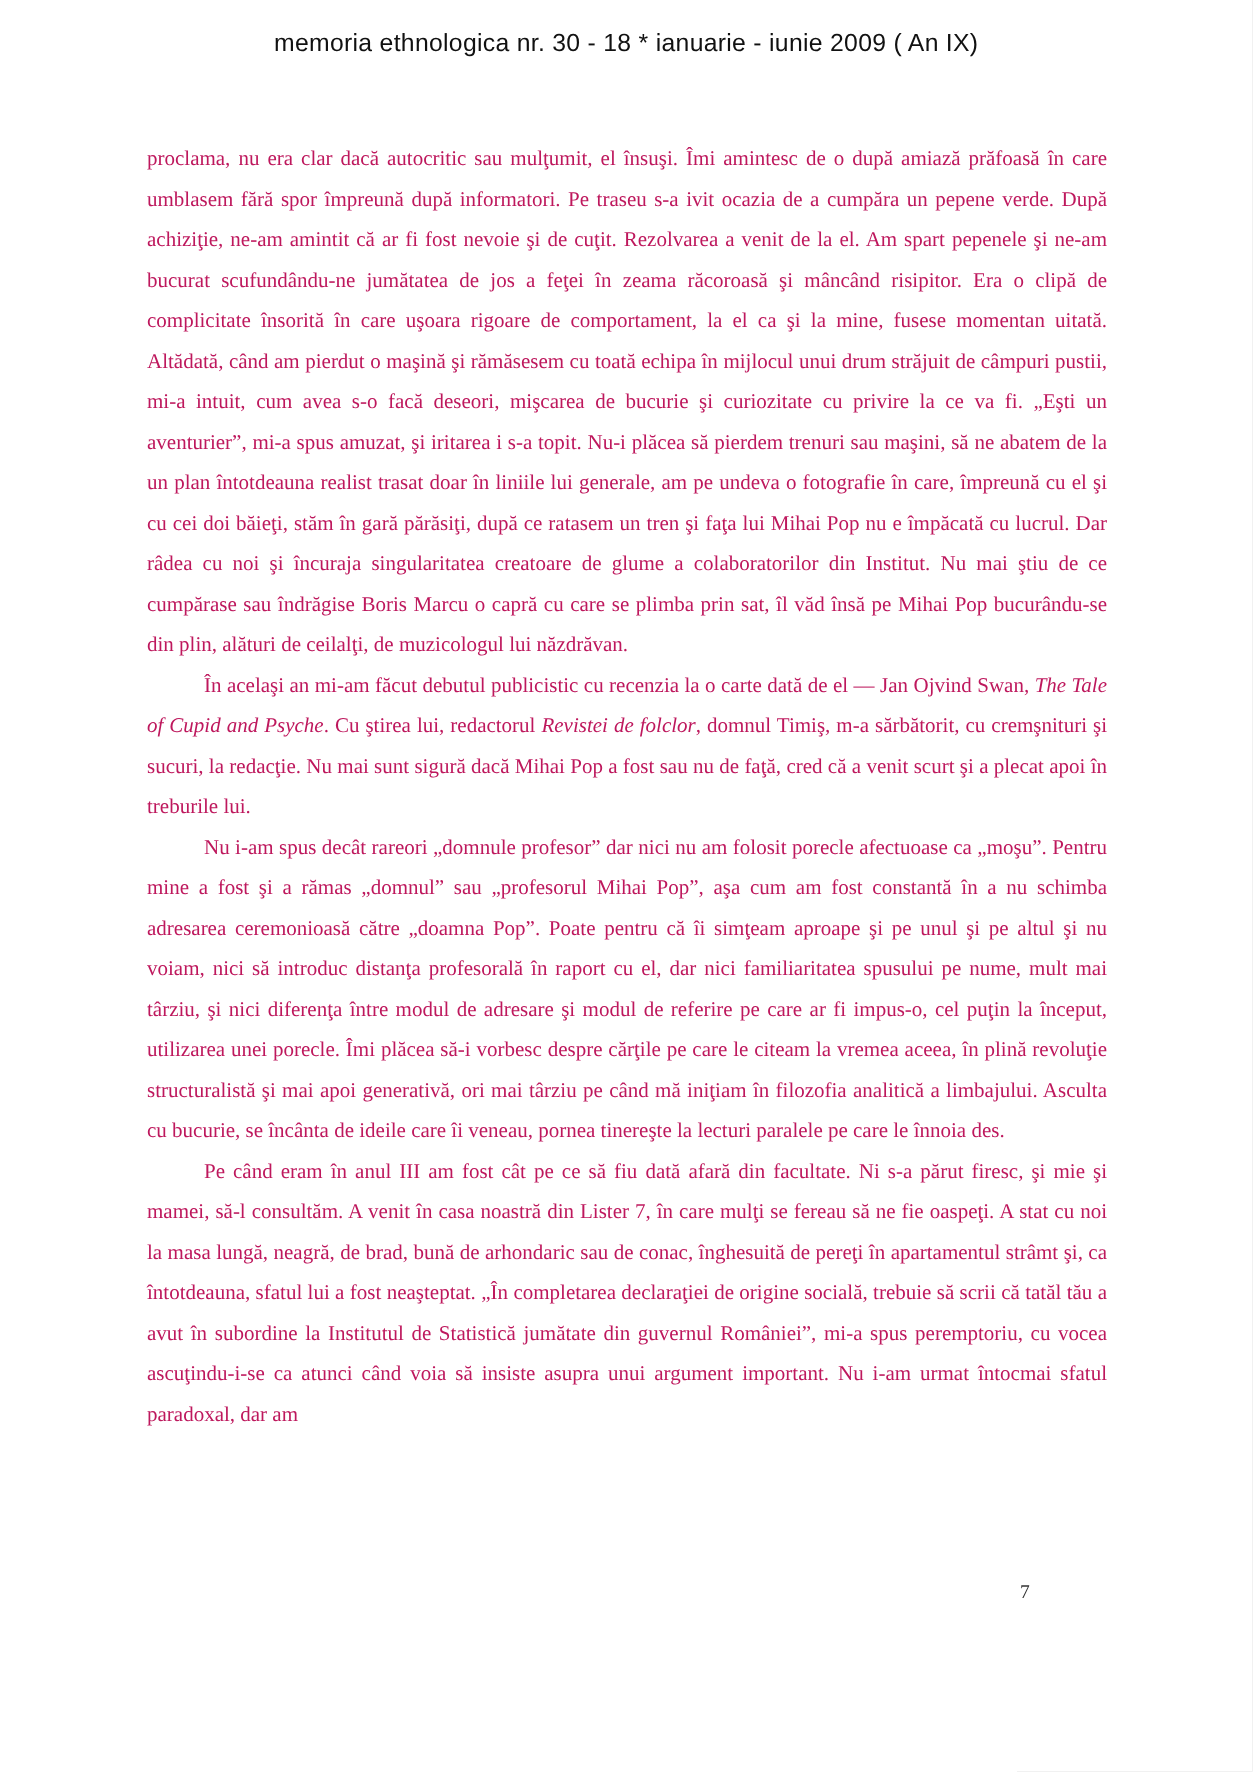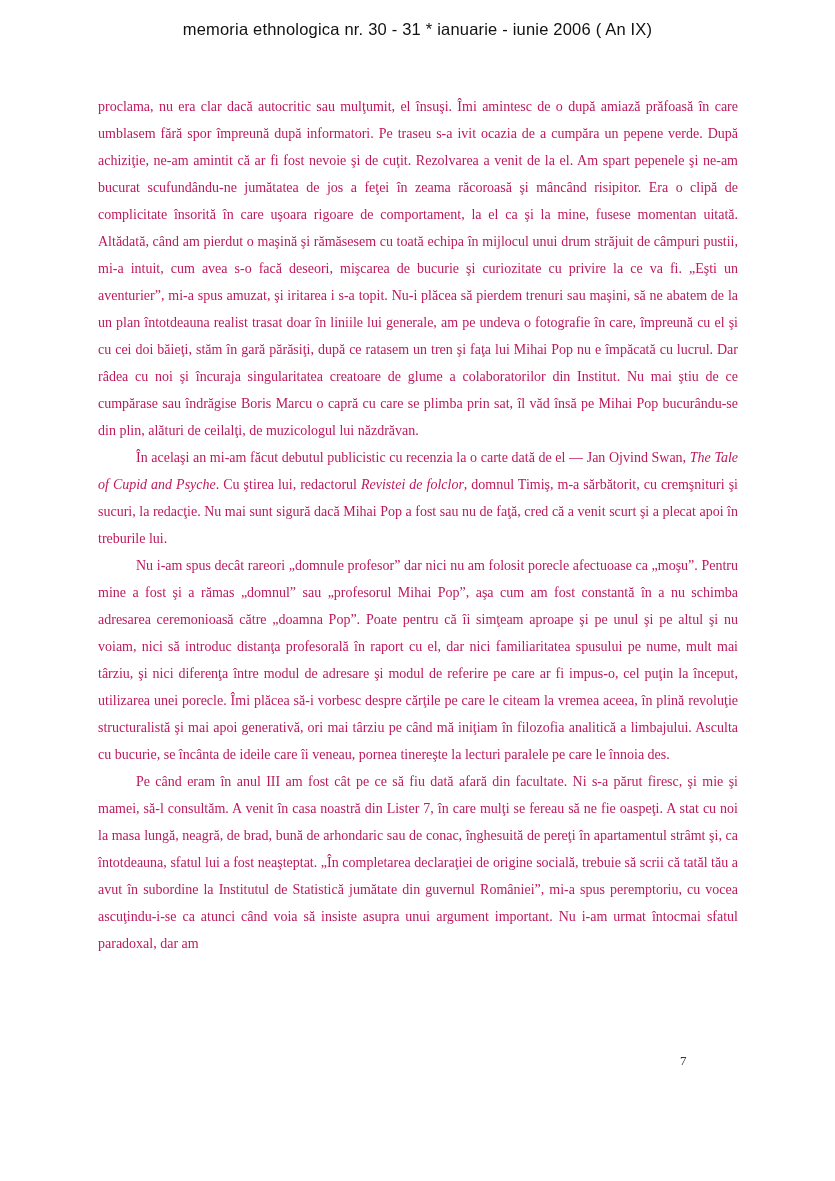--- a/index.html
+++ b/index.html
@@ -49,21 +49,21 @@
     left: 680px;
     font-family: "Liberation Serif", "DejaVu Serif", serif;
     font-size: 13px;
     color: #333333;
   }
 </style>
 </head>
 <body>
 
 <div class="page">
-  <div class="journal-header">memoria ethnologica nr. 30 - 31 * ianuarie - iunie 2006 ( An IX)</div>
+  <div class="journal-header">memoria ethnologica nr. 30 - 18 * ianuarie - iunie 2009 ( An IX)</div>
 
   <div class="body-text">
       <p><span>proclama, nu era clar dacă autocritic sau mulţumit, el însuşi. Îmi amintesc de o după amiază prăfoasă în care umblasem fără spor împreună după informatori. Pe traseu s-a ivit ocazia de a cumpăra un pepene verde. După achiziţie, ne-am amintit că ar fi fost nevoie şi de cuţit. Rezolvarea a venit de la el. Am spart pepenele şi ne-am bucurat scufundându-ne jumătatea de jos a feţei în zeama răcoroasă şi mâncând risipitor. Era o clipă de complicitate însorită în care uşoara rigoare de comportament, la el ca şi la mine, fusese momentan uitată. Altădată, când am pierdut o maşină şi rămăsesem cu toată echipa în mijlocul unui drum străjuit de câmpuri pustii, mi-a intuit, cum avea s-o facă deseori, mişcarea de bucurie şi curiozitate cu privire la ce va fi. „Eşti un aventurier”, mi-a spus amuzat, şi iritarea i s-a topit. Nu-i plăcea să pierdem trenuri sau maşini, să ne abatem de la un plan întotdeauna realist trasat doar în liniile lui generale, am pe undeva o fotografie în care, împreună cu el şi cu cei doi băieţi, stăm în gară părăsiţi, după ce ratasem un tren şi faţa lui Mihai Pop nu e împăcată cu lucrul. Dar râdea cu noi şi încuraja singularitatea creatoare de glume a colaboratorilor din Institut. Nu mai ştiu de ce cumpărase sau îndrăgise Boris Marcu o capră cu care se plimba prin sat, îl văd însă pe Mihai Pop bucurându-se din plin, alături de ceilalţi, de muzicologul lui năzdrăvan.</span></p>
       <p class="indent"><span>În acelaşi an mi-am făcut debutul publicistic cu recenzia la o carte dată de el — Jan Ojvind Swan, </span><em>The Tale of Cupid and Psyche</em><span>. Cu ştirea lui, redactorul </span><em>Revistei de folclor</em><span>, domnul Timiş, m-a sărbătorit, cu cremşnituri şi sucuri, la redacţie. Nu mai sunt sigură dacă Mihai Pop a fost sau nu de faţă, cred că a venit scurt şi a plecat apoi în treburile lui.</span></p>
       <p class="indent"><span>Nu i-am spus decât rareori „domnule profesor” dar nici nu am folosit porecle afectuoase ca „moşu”. Pentru mine a fost şi a rămas „domnul” sau „profesorul Mihai Pop”, aşa cum am fost constantă în a nu schimba adresarea ceremonioasă către „doamna Pop”. Poate pentru că îi simţeam aproape şi pe unul şi pe altul şi nu voiam, nici să introduc distanţa profesorală în raport cu el, dar nici familiaritatea spusului pe nume, mult mai târziu, şi nici diferenţa între modul de adresare şi modul de referire pe care ar fi impus-o, cel puţin la început, utilizarea unei porecle. Îmi plăcea să-i vorbesc despre cărţile pe care le citeam la vremea aceea, în plină revoluţie structuralistă şi mai apoi generativă, ori mai târziu pe când mă iniţiam în filozofia analitică a limbajului. Asculta cu bucurie, se încânta de ideile care îi veneau, pornea tinereşte la lecturi paralele pe care le înnoia des.</span></p>
       <p class="indent"><span>Pe când eram în anul III am fost cât pe ce să fiu dată afară din facultate. Ni s-a părut firesc, şi mie şi mamei, să-l consultăm. A venit în casa noastră din Lister 7, în care mulţi se fereau să ne fie oaspeţi. A stat cu noi la masa lungă, neagră, de brad, bună de arhondaric sau de conac, înghesuită de pereţi în apartamentul strâmt şi, ca întotdeauna, sfatul lui a fost neaşteptat. „În completarea declaraţiei de origine socială, trebuie să scrii că tatăl tău a avut în subordine la Institutul de Statistică jumătate din guvernul României”, mi-a spus peremptoriu, cu vocea ascuţindu-i-se ca atunci când voia să insiste asupra unui argument important. Nu i-am urmat întocmai sfatul paradoxal, dar am</span></p>
     </div>
 
   <div class="page-number">7</div>
 </div>

